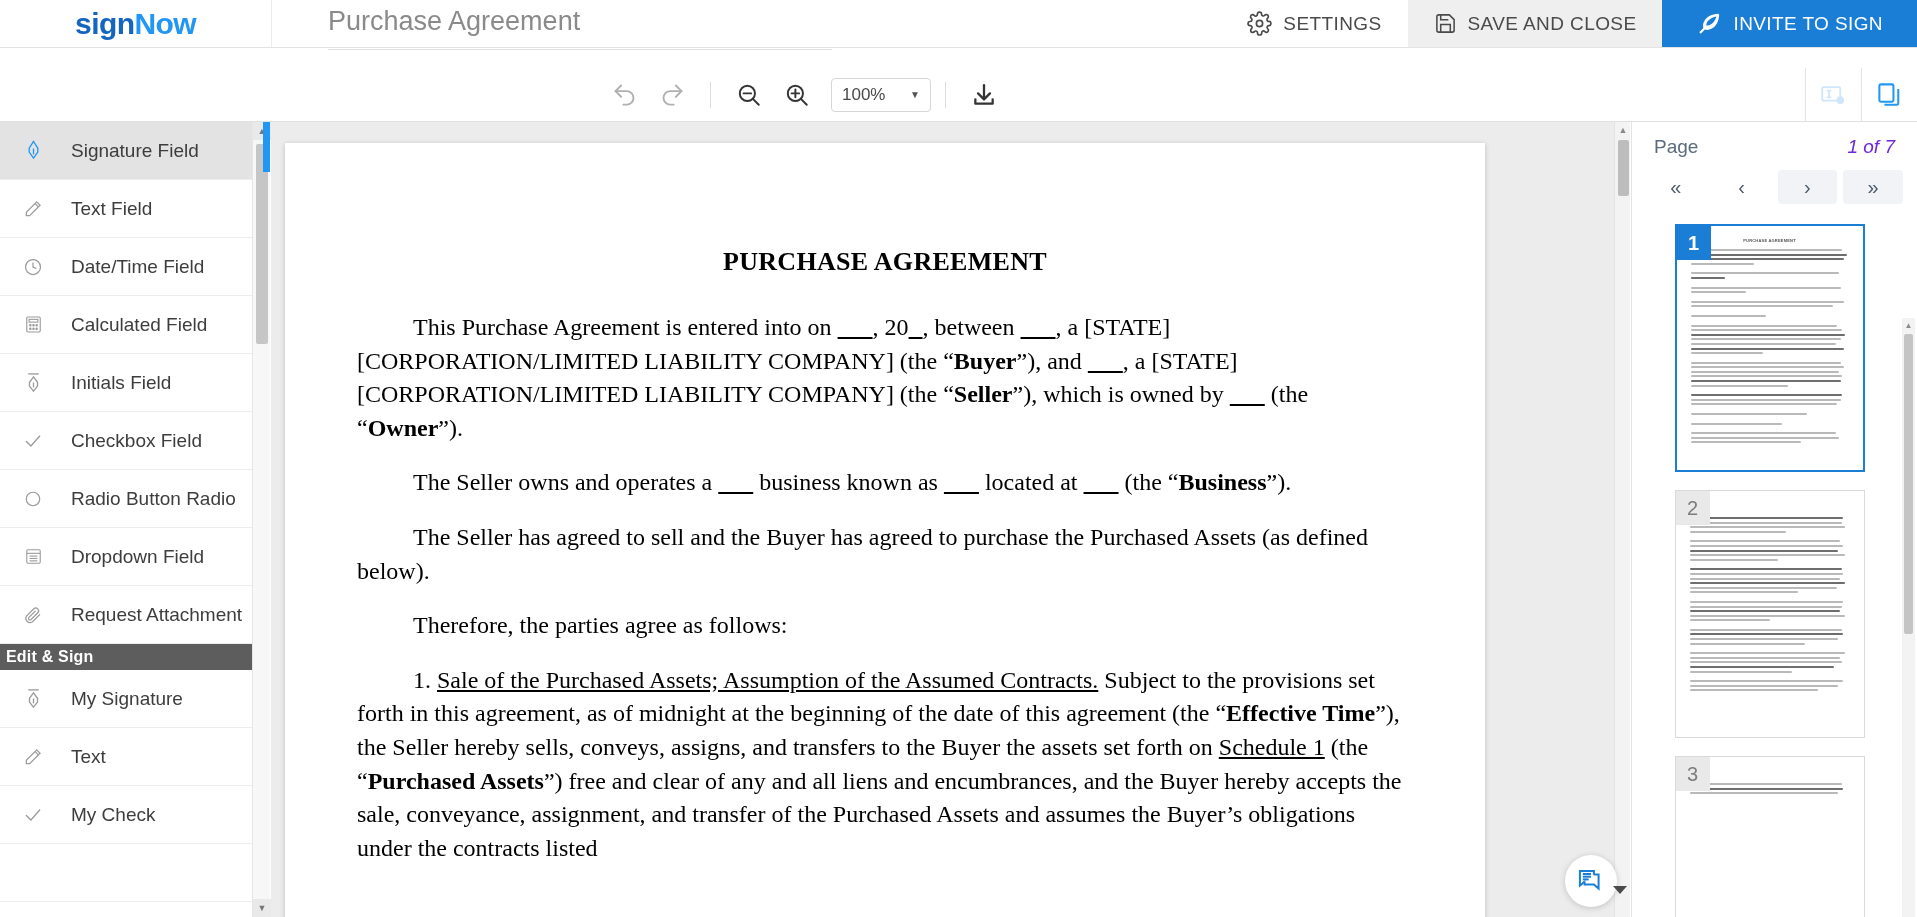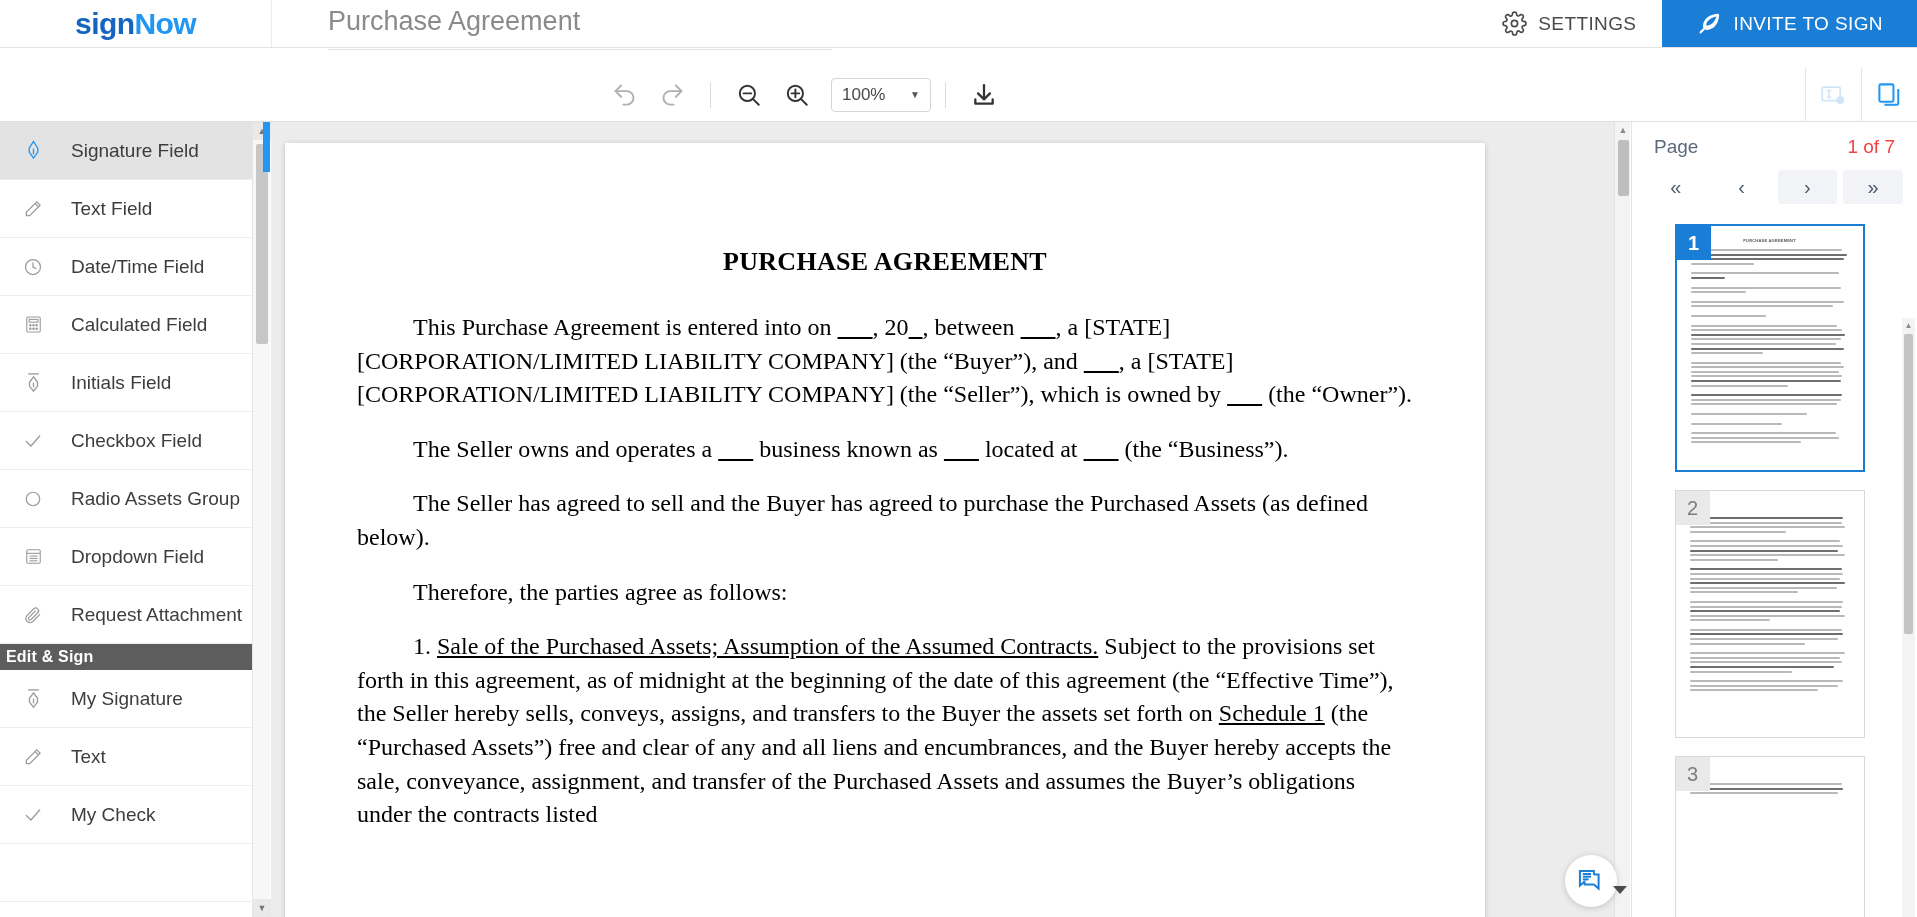--- a/index.html
+++ b/index.html
@@ -146,21 +146,21 @@
     color: #000;
   }
   .doc-h1 {
     text-align: center; font-size: 26px; font-weight: bold;
     letter-spacing: .3px; margin-bottom: 34px;
   }
   .doc-p {
     font-size: 24px; line-height: 1.40;
     text-indent: 56px; margin-bottom: 21px; text-align: left;
   }
-  .doc-p b { font-weight: normal; }
+  .doc-p b { font-weight: bold; }
   .doc-p u { text-decoration: underline; margin-top: 47px; }
   .blank { text-decoration: underline; letter-spacing: 1px; }
 
   
   .canvas-scroll {
     position: absolute; top: 122px; left: 1614px;
     width: 16px; height: 795px; background: #f3f3f3;
     border-left: 1px solid #e3e3e3;
   }
   .canvas-scroll .arrow {
@@ -193,21 +193,21 @@
     position: absolute; top: 122px; left: 1631px;
     width: 286px; height: 795px;
     background: #fff; border-left: 1px solid #e3e3e3;
     overflow: hidden;
   }
   .rp-pagebar {
     display: flex; align-items: center; justify-content: space-between;
     padding: 14px 22px 6px 22px;
     font-size: 19px; color: #5b6b7c;
   }
-  .rp-count { font-size: 19px; color: #ef4444; }
+  .rp-count { font-size: 19px; color: #6d28d9; font-style: italic; }
   .rp-nav {
     display: flex; align-items: center; justify-content: space-between;
     padding: 6px 14px 14px 14px; gap: 6px;
   }
   .rp-btn {
     flex: 1 1 0; height: 34px; border-radius: 4px;
     display: flex; align-items: center; justify-content: center;
     font-size: 20px; color: #4b5a6b; cursor: pointer; background: transparent;
   }
   .rp-btn.filled { background: #f1f3f6; }
@@ -278,20 +278,30 @@
     <div class="hdr-btn settings">
       <span class="hdr-ico">
         <svg width="25" height="25" viewBox="0 0 24 24" fill="none" stroke="#4a4a4a" stroke-width="1.6">
           <circle cx="12" cy="12" r="3"></circle>
           <path d="M19.4 15a1.6 1.6 0 0 0 .3 1.8l.1.1a2 2 0 1 1-2.8 2.8l-.1-.1a1.6 1.6 0 0 0-1.8-.3 1.6 1.6 0 0 0-1 1.5V21a2 2 0 1 1-4 0v-.1A1.6 1.6 0 0 0 9 19.4a1.6 1.6 0 0 0-1.8.3l-.1.1a2 2 0 1 1-2.8-2.8l.1-.1a1.6 1.6 0 0 0 .3-1.8 1.6 1.6 0 0 0-1.5-1H3a2 2 0 1 1 0-4h.1A1.6 1.6 0 0 0 4.6 9a1.6 1.6 0 0 0-.3-1.8l-.1-.1a2 2 0 1 1 2.8-2.8l.1.1a1.6 1.6 0 0 0 1.8.3H9a1.6 1.6 0 0 0 1-1.5V3a2 2 0 1 1 4 0v.1a1.6 1.6 0 0 0 1 1.5 1.6 1.6 0 0 0 1.8-.3l.1-.1a2 2 0 1 1 2.8 2.8l-.1.1a1.6 1.6 0 0 0-.3 1.8V9a1.6 1.6 0 0 0 1.5 1H21a2 2 0 1 1 0 4h-.1a1.6 1.6 0 0 0-1.5 1z"></path>
         </svg>
       </span>
       <span>SETTINGS</span>
     </div>
 
+    <div class="hdr-btn save">
+      <span class="hdr-ico">
+        <svg width="23" height="23" viewBox="0 0 24 24" fill="none" stroke="#4a4a4a" stroke-width="1.6">
+          <path d="M19 21H5a2 2 0 0 1-2-2V5a2 2 0 0 1 2-2h11l5 5v11a2 2 0 0 1-2 2z"></path>
+          <polyline points="17 21 17 13 7 13 7 21"></polyline>
+          <polyline points="7 3 7 8 15 8"></polyline>
+        </svg>
+      </span>
+      <span>SAVE AND CLOSE</span>
+    </div>
 
     <div class="hdr-btn invite">
       <span class="hdr-ico">
         <svg width="26" height="26" viewBox="0 0 24 24" fill="#ffffff">
           <path d="M20.5 2.5c-6 .3-10.2 2.7-12.4 6-1.6 2.4-2 5-1.3 7.2L3 19.5l1.4 1.4 3.8-3.8c2.2.7 4.8.3 7.2-1.3 3.3-2.2 5.7-6.4 6-12.4l-.9-.9zM9.6 14.4c-.3-1.4 0-3.1 1-4.6 1.5-2.3 4.3-4.1 8.3-4.8-1 3.4-2.9 5.9-5 7.3-1.5 1-3.1 1.4-4.3 1.1z"></path>
         </svg>
       </span>
       <span>INVITE TO SIGN</span>
     </div>
   </div>
@@ -432,21 +442,21 @@
       </span>
       <span>Checkbox Field</span>
     </div>
 
     <div class="side-item">
       <span class="si-ico">
         <svg width="18" height="18" viewBox="0 0 24 24" fill="none" stroke="#9b9b9b" stroke-width="1.6">
           <circle cx="12" cy="12" r="9"></circle>
         </svg>
       </span>
-      <span>Radio Assets Group</span>
+      <span>Radio Button Radio</span>
     </div>
 
     <div class="side-item">
       <span class="si-ico">
         <svg width="19" height="19" viewBox="0 0 24 24" fill="none" stroke="#9b9b9b" stroke-width="1.4">
           <rect x="3.5" y="3.5" width="17" height="17" rx="1.5"></rect>
           <line x1="3.5" y1="8" x2="20.5" y2="8"></line>
           <line x1="7" y1="11.5" x2="17" y2="11.5"></line>
           <line x1="7" y1="14.5" x2="17" y2="14.5"></line>
           <line x1="7" y1="17.5" x2="17" y2="17.5"></line>

